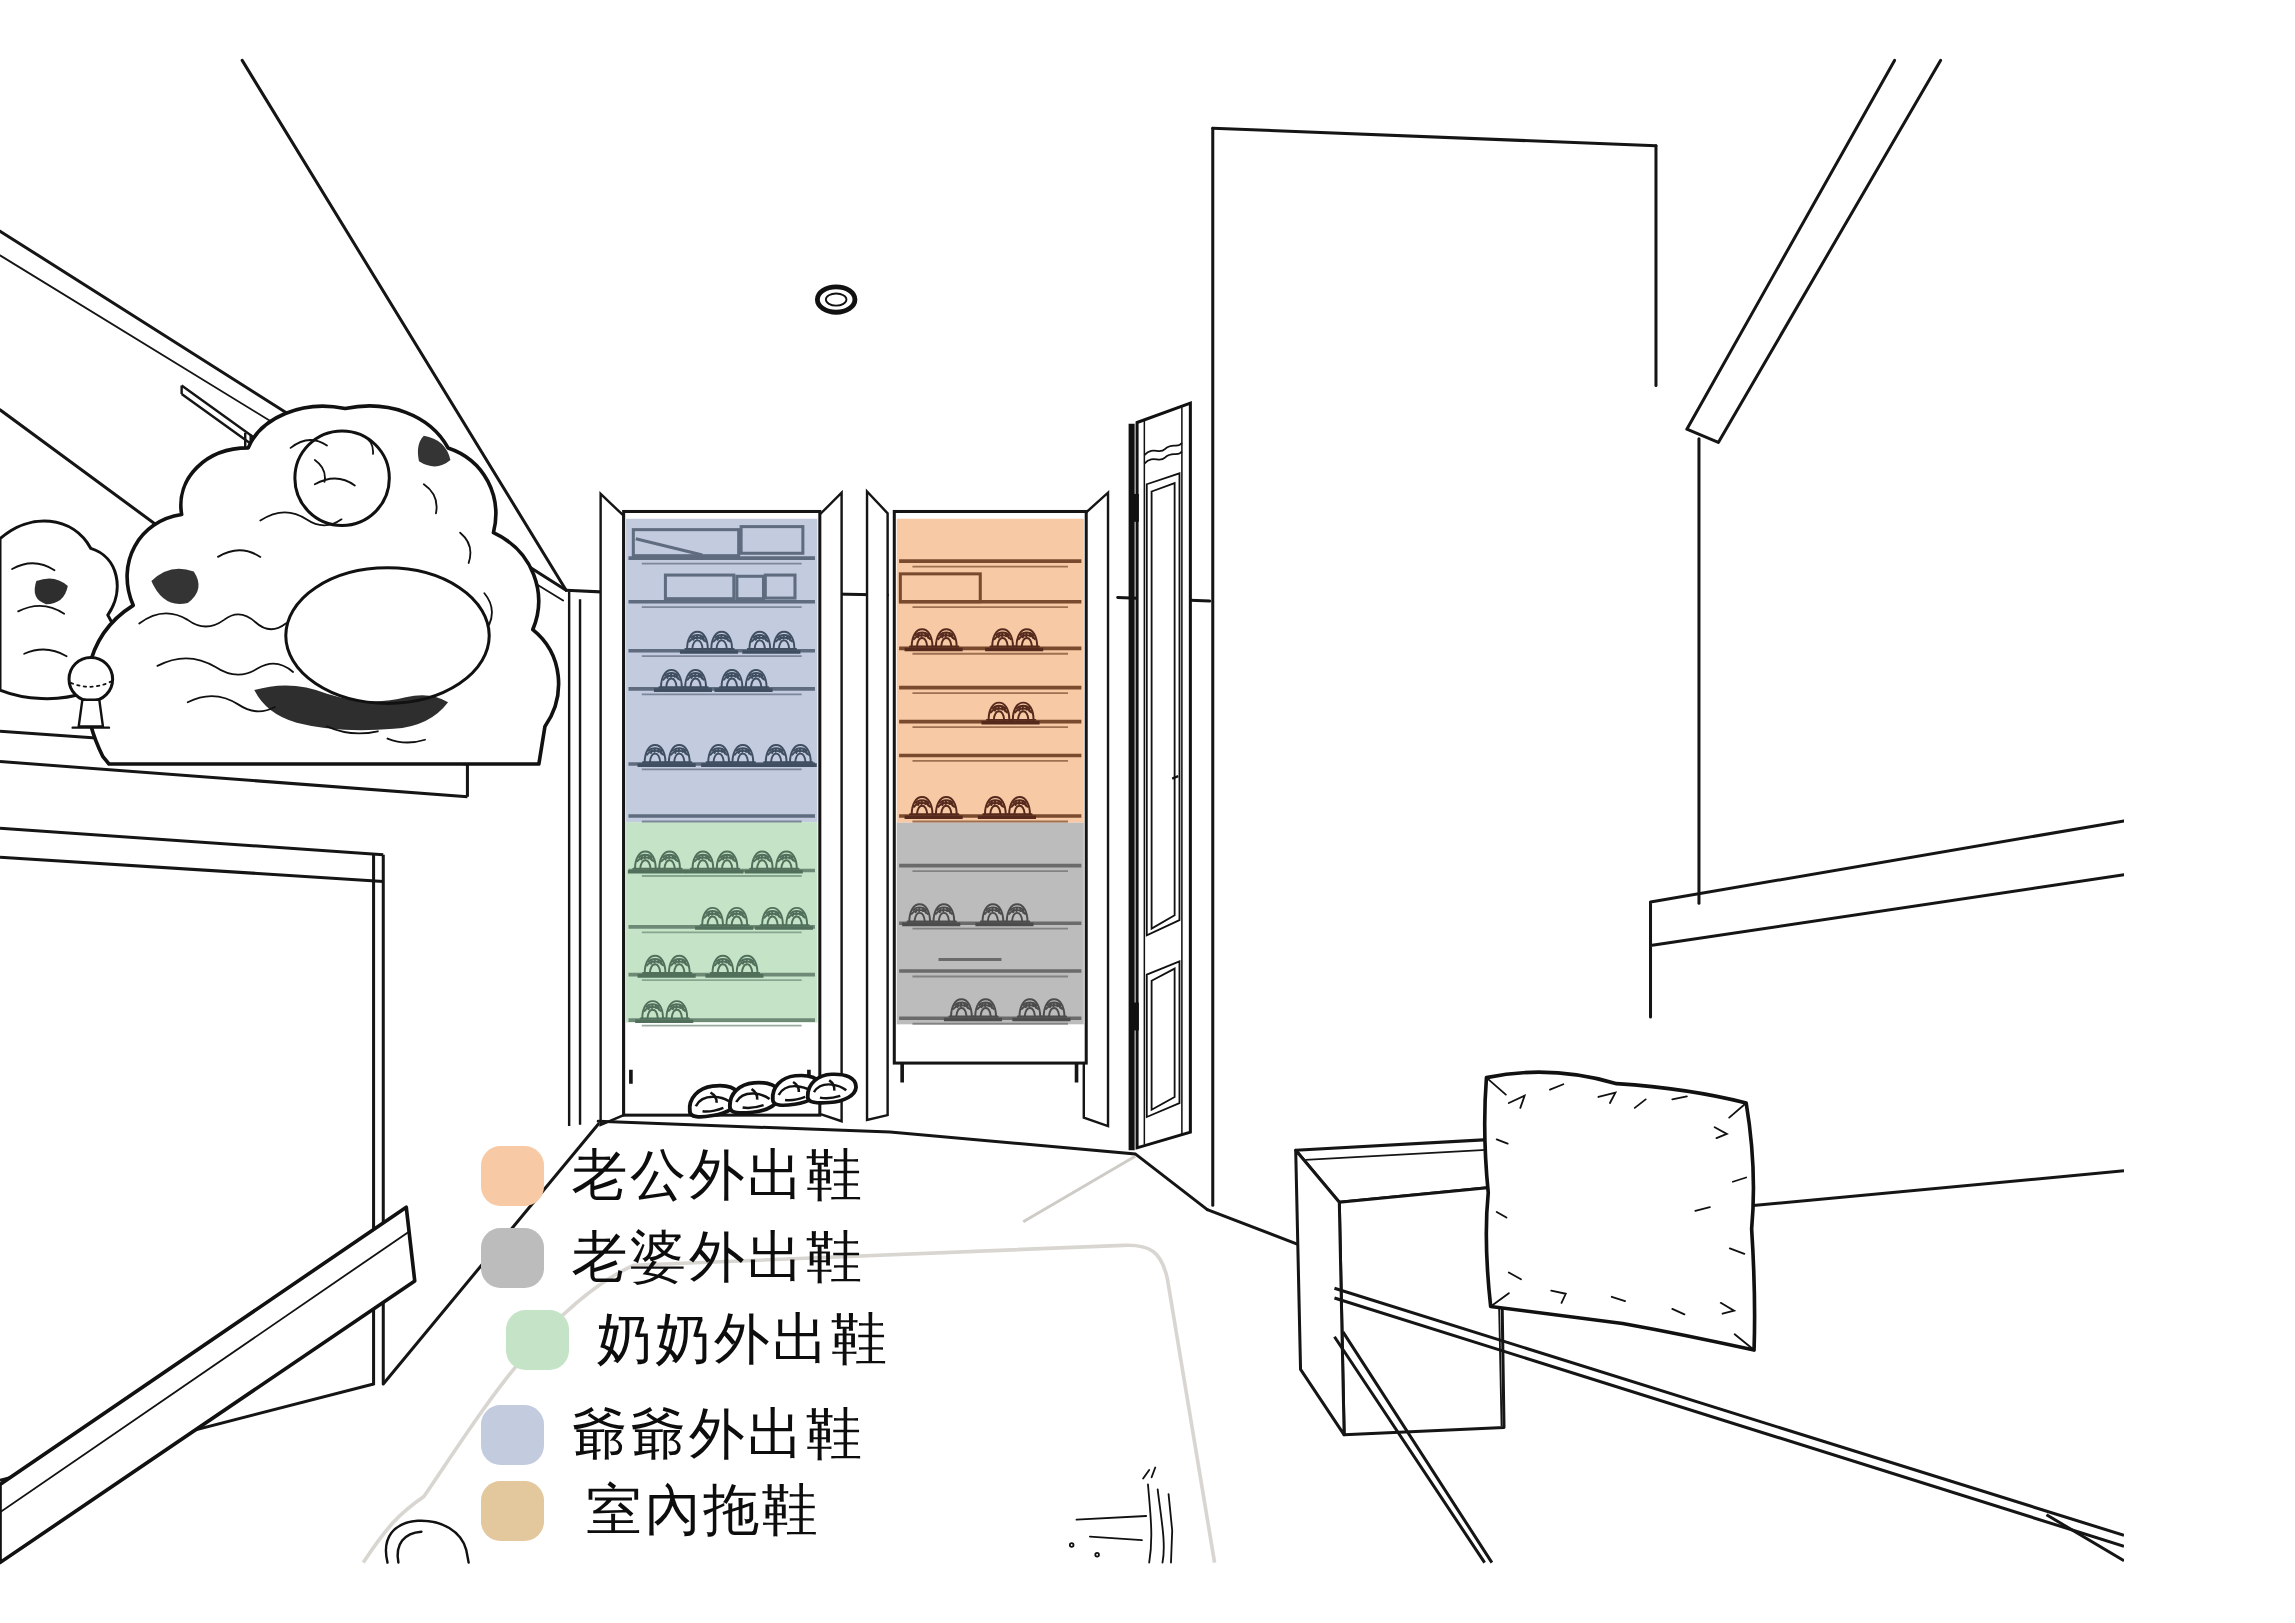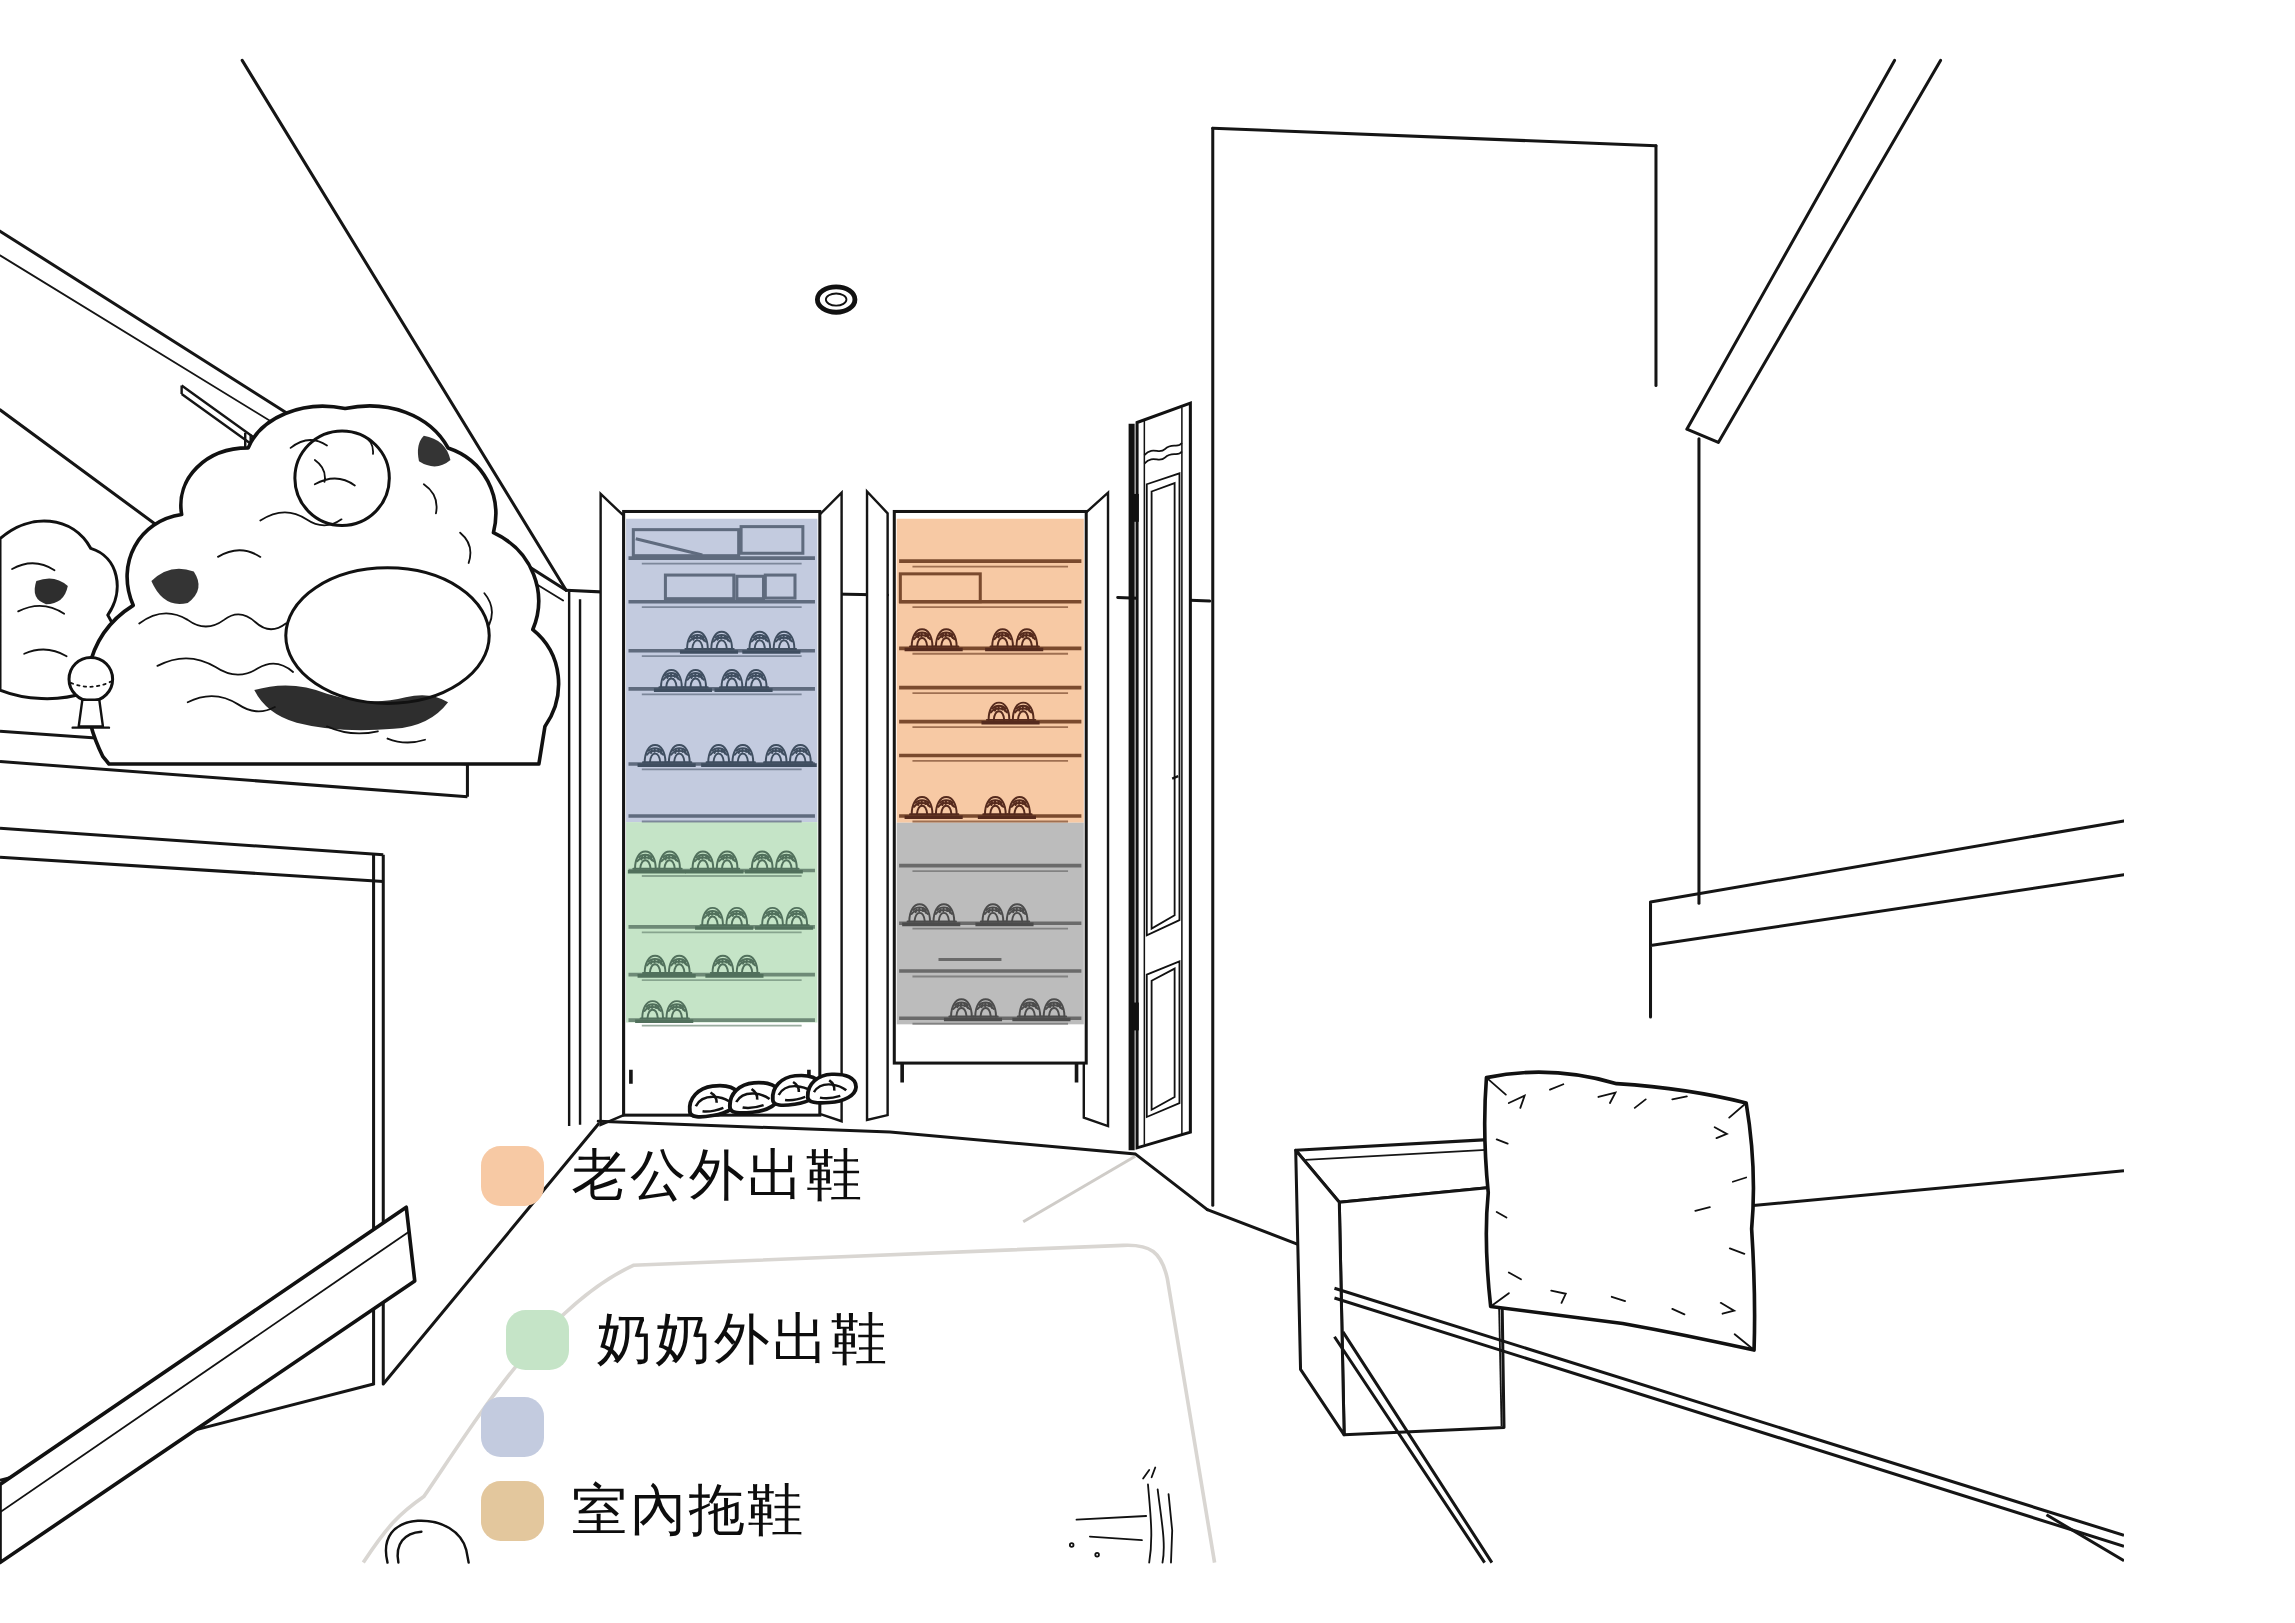--- a/index.html
+++ b/index.html
@@ -329,26 +329,31 @@
     <circle cx="1770" cy="2452" r="3"></circle>
         <circle cx="1812" cy="2468" r="3"></circle>
   </g>
 </svg>
 
 <div class="legend">
   <div class="legend-item" style="left: 481px; top: 1138px;">
     <span class="swatch" style="background: rgb(247, 201, 164);"></span>
     <span class="legend-label">老公外出鞋</span>
   </div>
+  <div class="legend-item" style="left: 481px; top: 1220px;">
+    <span class="swatch" style="background: rgb(188, 188, 188);"></span>
+    <span class="legend-label">老婆外出鞋</span>
+  </div>
   <div class="legend-item" style="left: 481px; top: 1302px; margin-left: 25px;">
     <span class="swatch" style="background: rgb(197, 228, 199);"></span>
     <span class="legend-label">奶奶外出鞋</span>
   </div>
   <div class="legend-item" style="left: 481px; top: 1397px;">
     <span class="swatch" style="background: rgb(195, 203, 223);"></span>
+    <span class="legend-label">爺爺外出鞋</span>
   </div>
   <div class="legend-item" style="left: 481px; top: 1473px;">
     <span class="swatch" style="background: rgb(227, 199, 157);"></span>
     <span class="legend-label">室內拖鞋</span>
   </div>
 </div>
 
 </div>
 
 

